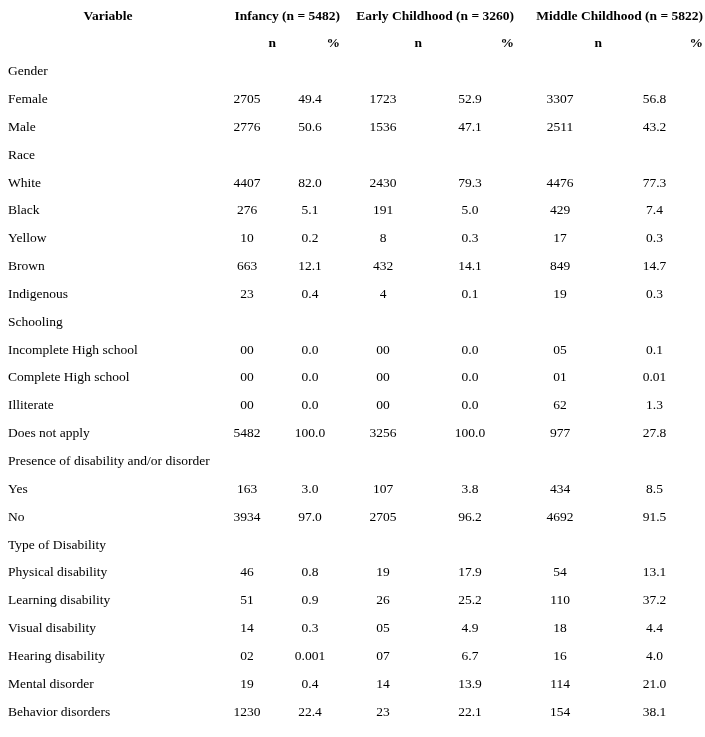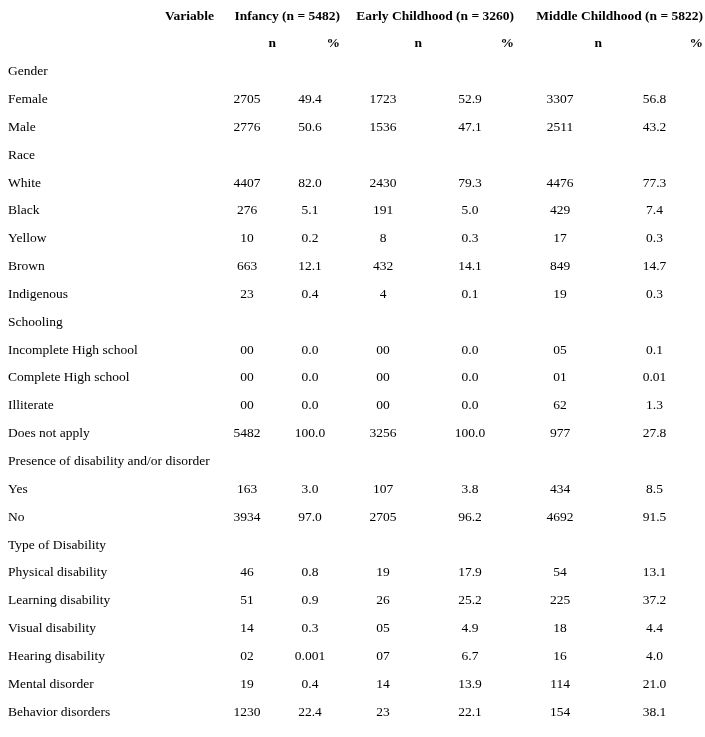--- a/index.html
+++ b/index.html
@@ -26,20 +26,21 @@
     vertical-align: middle;
     line-height: 1.1;
     white-space: nowrap;
     overflow: hidden;
   }
   thead th {
     font-weight: bold;
     text-align: right;
   }
   thead th.var-h {
+    text-align: center;
   }
   td.label {
     text-align: left;
     padding-left: 8px;
   }
   td.num {
     text-align: center;
   }
 </style>
 </head>
@@ -243,21 +244,21 @@
         <td class="num">17.9</td>
         <td class="num">54</td>
         <td class="num">13.1</td>
       </tr>
       <tr>
         <td class="label">Learning disability</td>
         <td class="num">51</td>
         <td class="num">0.9</td>
         <td class="num">26</td>
         <td class="num">25.2</td>
-        <td class="num">225</td>
+        <td class="num">110</td>
         <td class="num">37.2</td>
       </tr>
       <tr>
         <td class="label">Visual disability</td>
         <td class="num">14</td>
         <td class="num">0.3</td>
         <td class="num">05</td>
         <td class="num">4.9</td>
         <td class="num">18</td>
         <td class="num">4.4</td>

